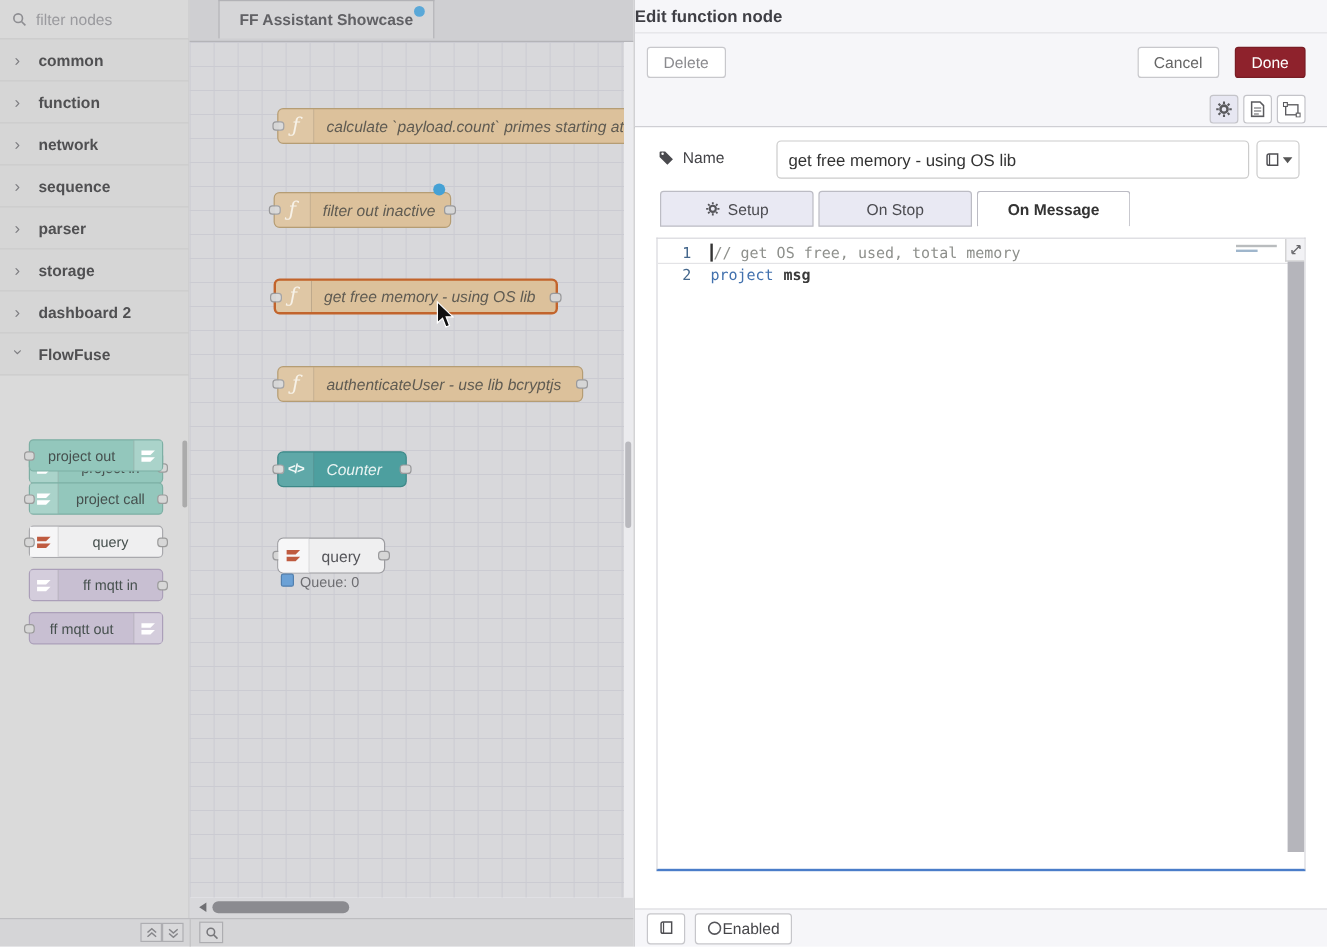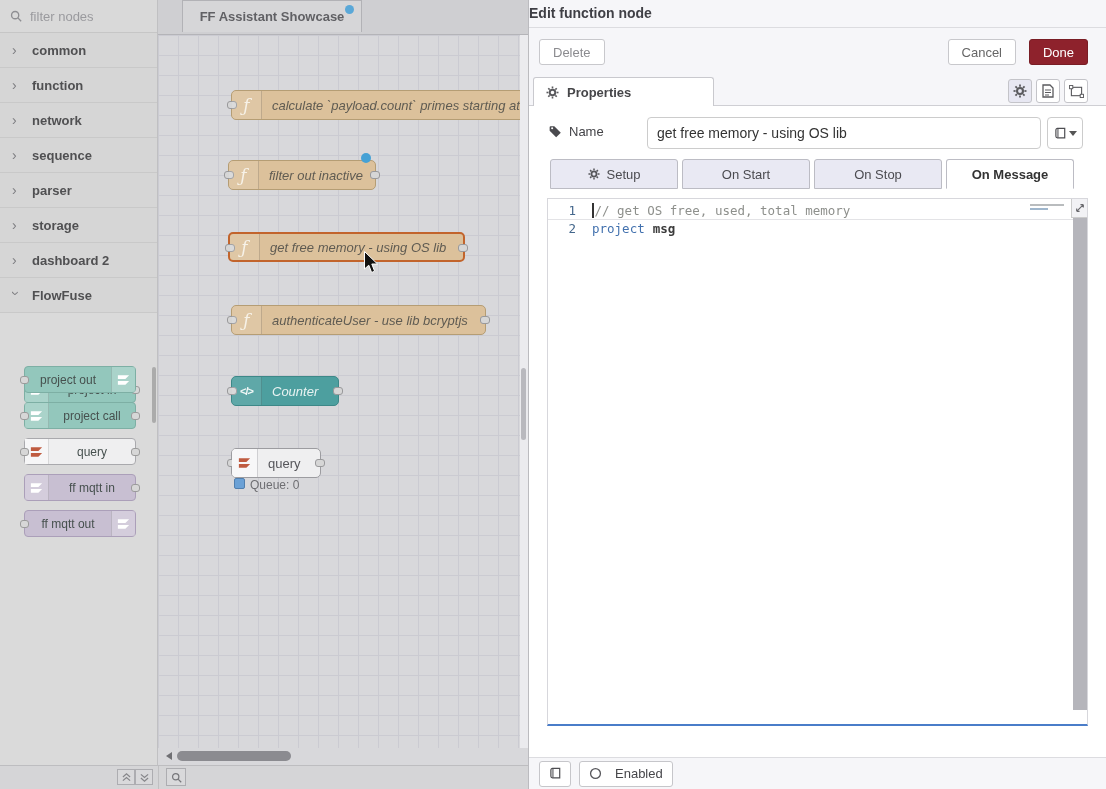--- a/index.html
+++ b/index.html
@@ -196,21 +196,21 @@
     background:#f2f2f5; border-left:1px solid #ccc; border-bottom:1px solid #ccc;
     display:flex; align-items:center; justify-content:center; cursor:pointer;
   }
   .tray-footer {
     position:absolute; bottom:0; left:0; right:0; height:32px;
     background:#f6f6f9; border-top:1px solid #dcdce0;
     display:flex; align-items:center; padding-left:10px; gap:8px;
   }
   .foot-btn {
     height:26px; border:1px solid #c6c6ca; border-radius:3px; background:#fff;
-    display:flex; align-items:center; justify-content:center; gap:13px; padding:0 9px;
+    display:flex; align-items:center; justify-content:center; gap:0; padding:0 9px;
     font-size:13px; color:#46464a; cursor:pointer;
   }
 </style>
 </head>
 <body>
 
 <div class="palette">
   <div class="palette-search">
     <svg width="12" height="12" viewBox="0 0 14 14">
         <circle cx="6" cy="6" r="4.2" fill="none" stroke="#8e8e92" stroke-width="1.6"></circle>
@@ -442,36 +442,20 @@
   <div class="tray-header">Edit function node</div>
 
   <div class="tray-toolbar">
     <button class="btn delete">Delete</button>
     <button class="btn cancel">Cancel</button>
     <button class="btn done">Done</button>
   </div>
 
   <div class="props-row">
     <span class="props-border"></span>
-    <div class="props-tab">
-      <svg width="13" height="13" viewBox="0 0 16 16">
-          <g stroke="#5a5a5e" stroke-width="2">
-            <circle cx="8" cy="8" r="3.4" fill="none" stroke-width="2.4"></circle>
-            <line x1="8" y1="0.6" x2="8" y2="3"></line>
-            <line x1="8" y1="13" x2="8" y2="15.4"></line>
-            <line x1="0.6" y1="8" x2="3" y2="8"></line>
-            <line x1="13" y1="8" x2="15.4" y2="8"></line>
-            <line x1="2.8" y1="2.8" x2="4.5" y2="4.5"></line>
-            <line x1="11.5" y1="11.5" x2="13.2" y2="13.2"></line>
-            <line x1="2.8" y1="13.2" x2="4.5" y2="11.5"></line>
-            <line x1="11.5" y1="4.5" x2="13.2" y2="2.8"></line>
-          </g>
-        </svg>
-      <span>Properties</span>
-    </div>
     <span class="icon-btn active" style="right:74px;">
       <svg width="14" height="14" viewBox="0 0 16 16">
           <g stroke="#5a5a5e" stroke-width="2">
             <circle cx="8" cy="8" r="3.4" fill="none" stroke-width="2.4"></circle>
             <line x1="8" y1="0.6" x2="8" y2="3"></line>
             <line x1="8" y1="13" x2="8" y2="15.4"></line>
             <line x1="0.6" y1="8" x2="3" y2="8"></line>
             <line x1="13" y1="8" x2="15.4" y2="8"></line>
             <line x1="2.8" y1="2.8" x2="4.5" y2="4.5"></line>
             <line x1="11.5" y1="11.5" x2="13.2" y2="13.2"></line>
@@ -527,23 +511,20 @@
               <line x1="13" y1="8" x2="15.4" y2="8"></line>
               <line x1="2.8" y1="2.8" x2="4.5" y2="4.5"></line>
               <line x1="11.5" y1="11.5" x2="13.2" y2="13.2"></line>
               <line x1="2.8" y1="13.2" x2="4.5" y2="11.5"></line>
               <line x1="11.5" y1="4.5" x2="13.2" y2="2.8"></line>
             </g>
           </svg>
         <span>Setup</span>
       </div>
       <div class="ftab">
-        <span>On Start</span>
-      </div>
-      <div class="ftab">
         <span>On Stop</span>
       </div>
       <div class="ftab active">
         <span>On Message</span>
       </div>
     </div>
 
     <div class="code-editor">
       <div class="code-line current">
         <span class="gutter">1</span>

